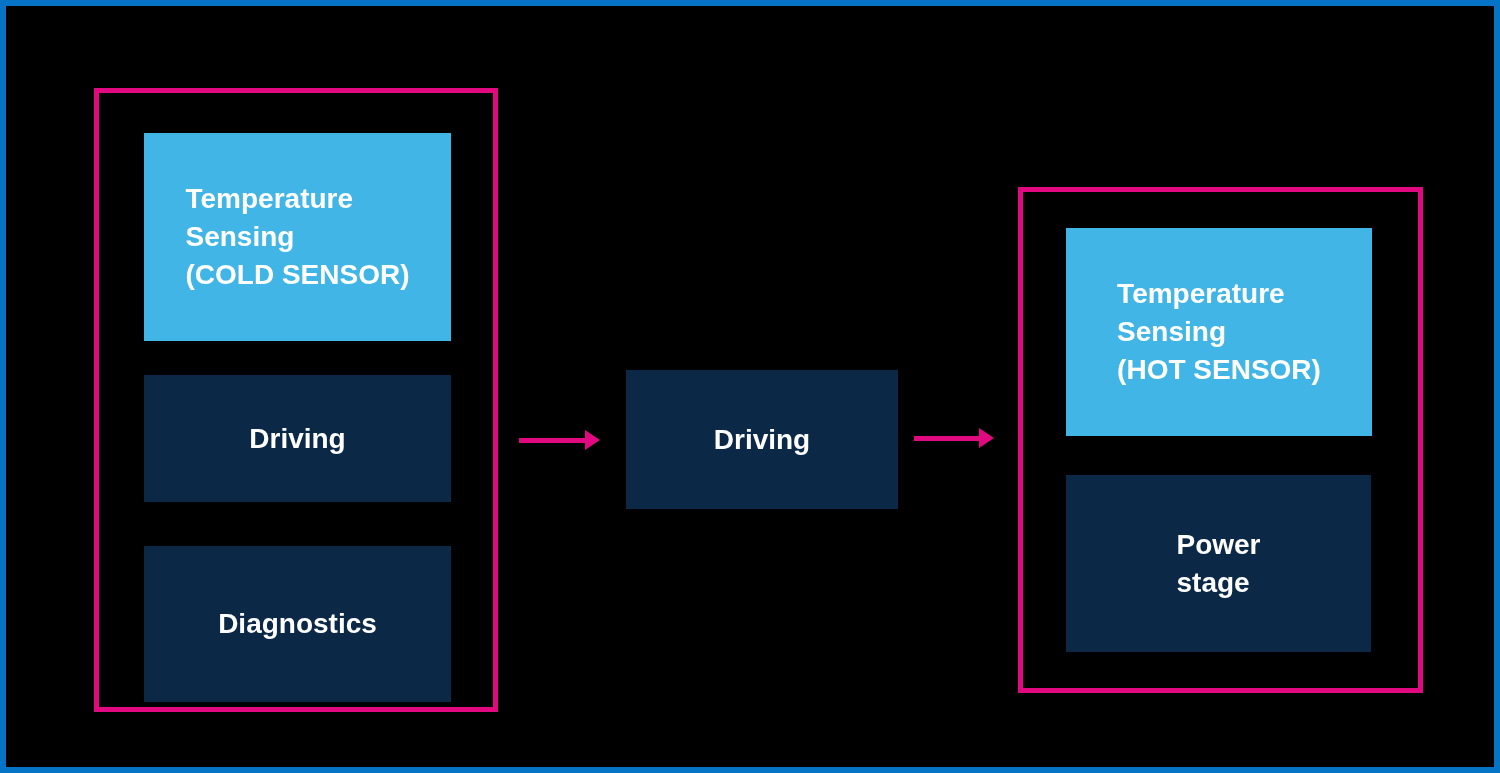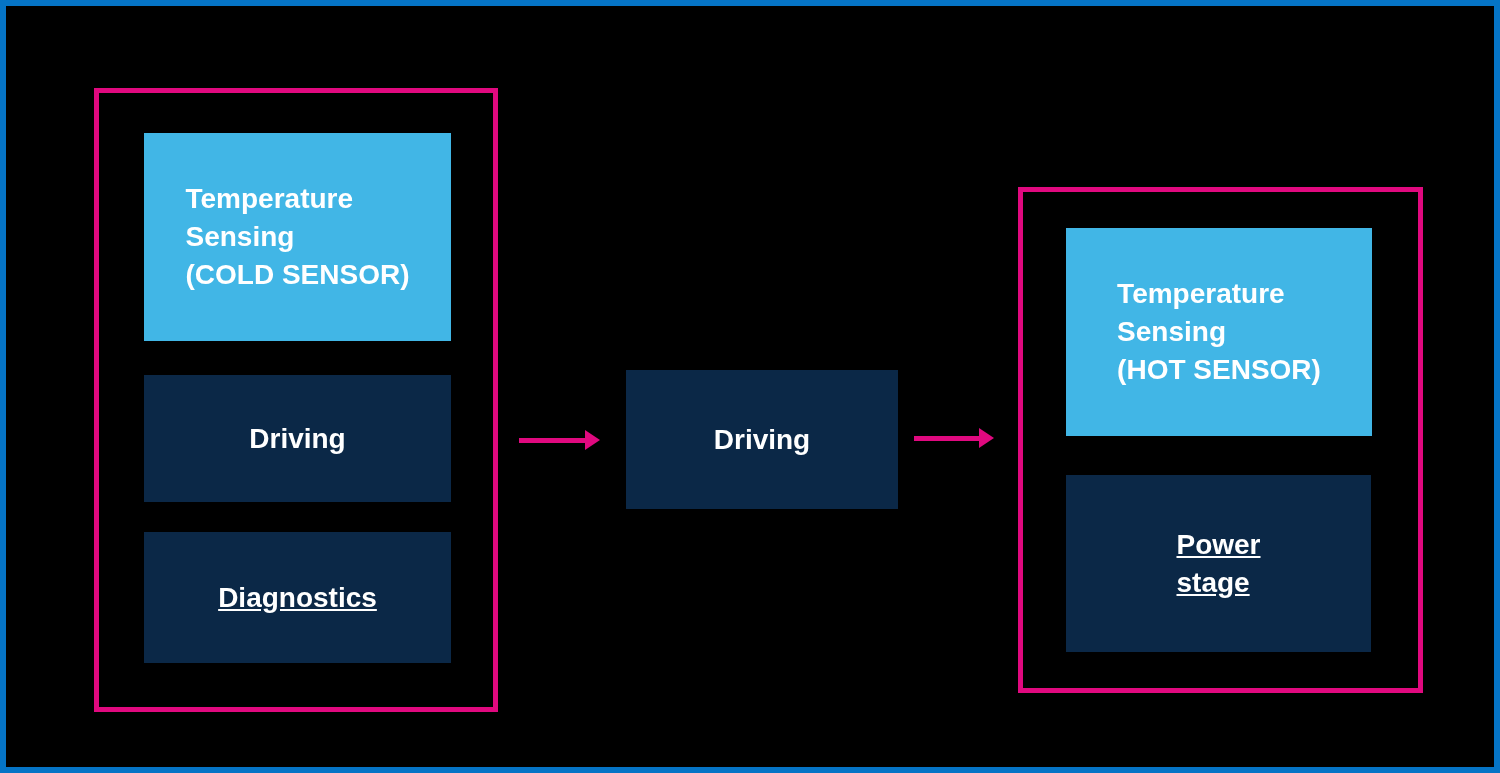--- a/index.html
+++ b/index.html
@@ -36,24 +36,24 @@
     font-weight: bold;
     font-size: 28px;
     line-height: 38px;
   }
   .box span { white-space: pre-line; }
   .box.light { background: var(--light-blue, #41B6E6); }
   .box.dark  { background: var(--navy, #0B2847); }
 
   .box-cold        { left: 138px;  top: 127px; width: 307px; height: 208px; }
   .box-control     { left: 138px;  top: 369px; width: 307px; height: 127px; }
-  .box-diagnostics { left: 138px;  top: 526px; width: 307px; height: 131px; text-decoration: underline; }
+  .box-diagnostics { left: 138px;  top: 540px; width: 307px; height: 156px; }
   .box-driving     { left: 620px;  top: 364px; width: 272px; height: 139px; }
   .box-hot         { left: 1060px; top: 222px; width: 306px; height: 208px; }
-  .box-power       { left: 1060px; top: 469px; width: 305px; height: 177px; text-decoration: underline; }
+  .box-power       { left: 1060px; top: 469px; width: 305px; height: 177px; }
 
   .arrow {
     position: absolute;
     height: 20px;
   }
   .arrow::before {
     content: "";
     position: absolute;
     left: 0;
     right: 12px;

